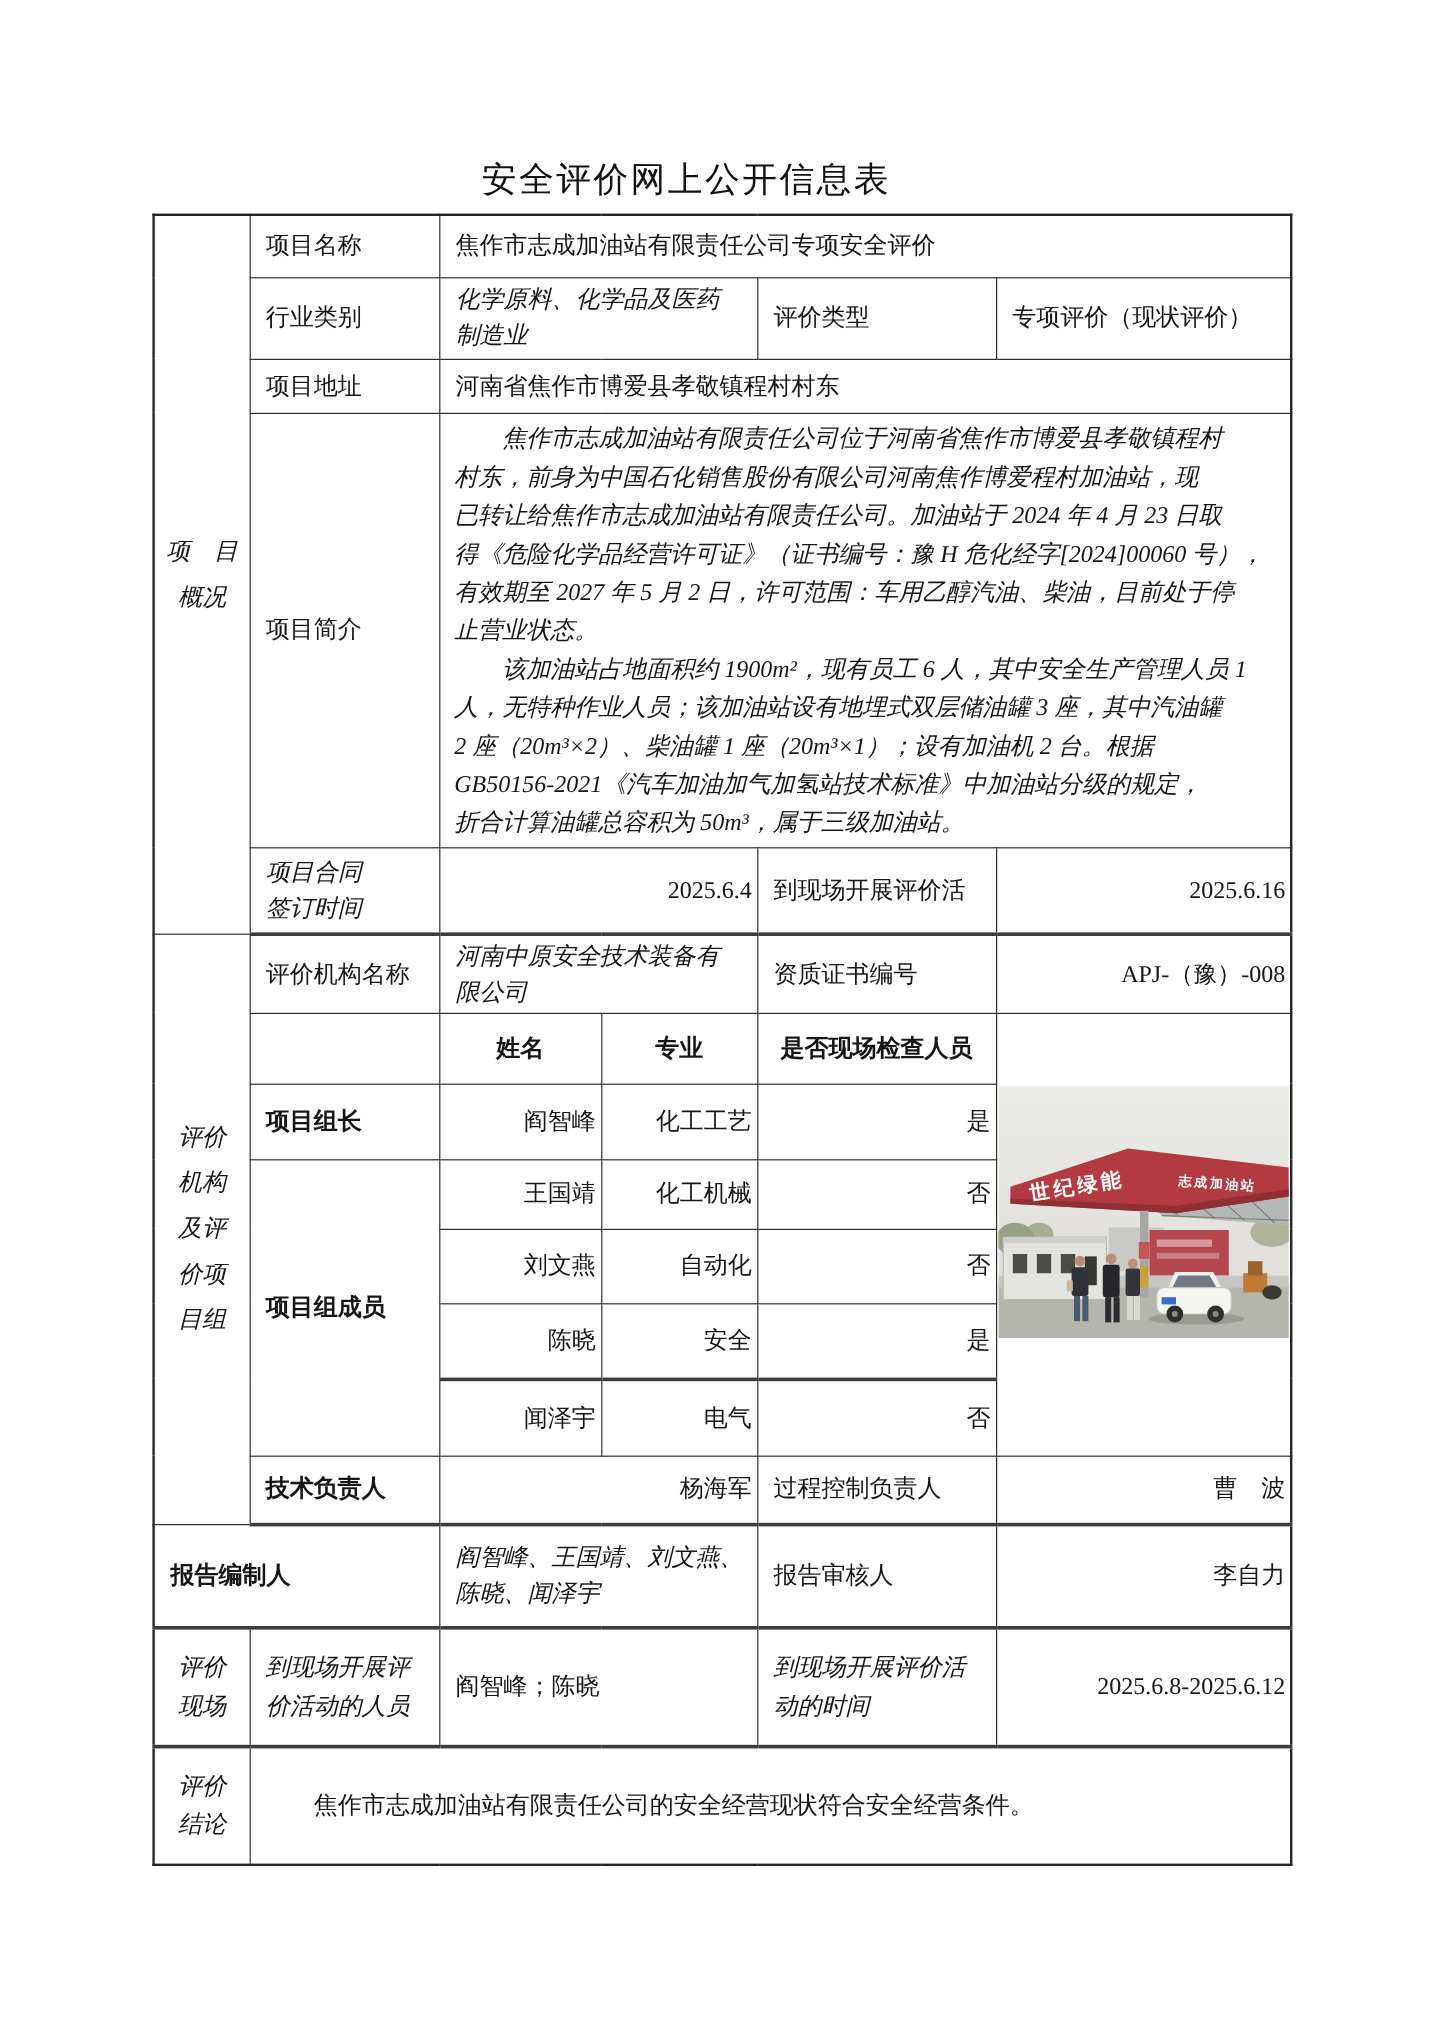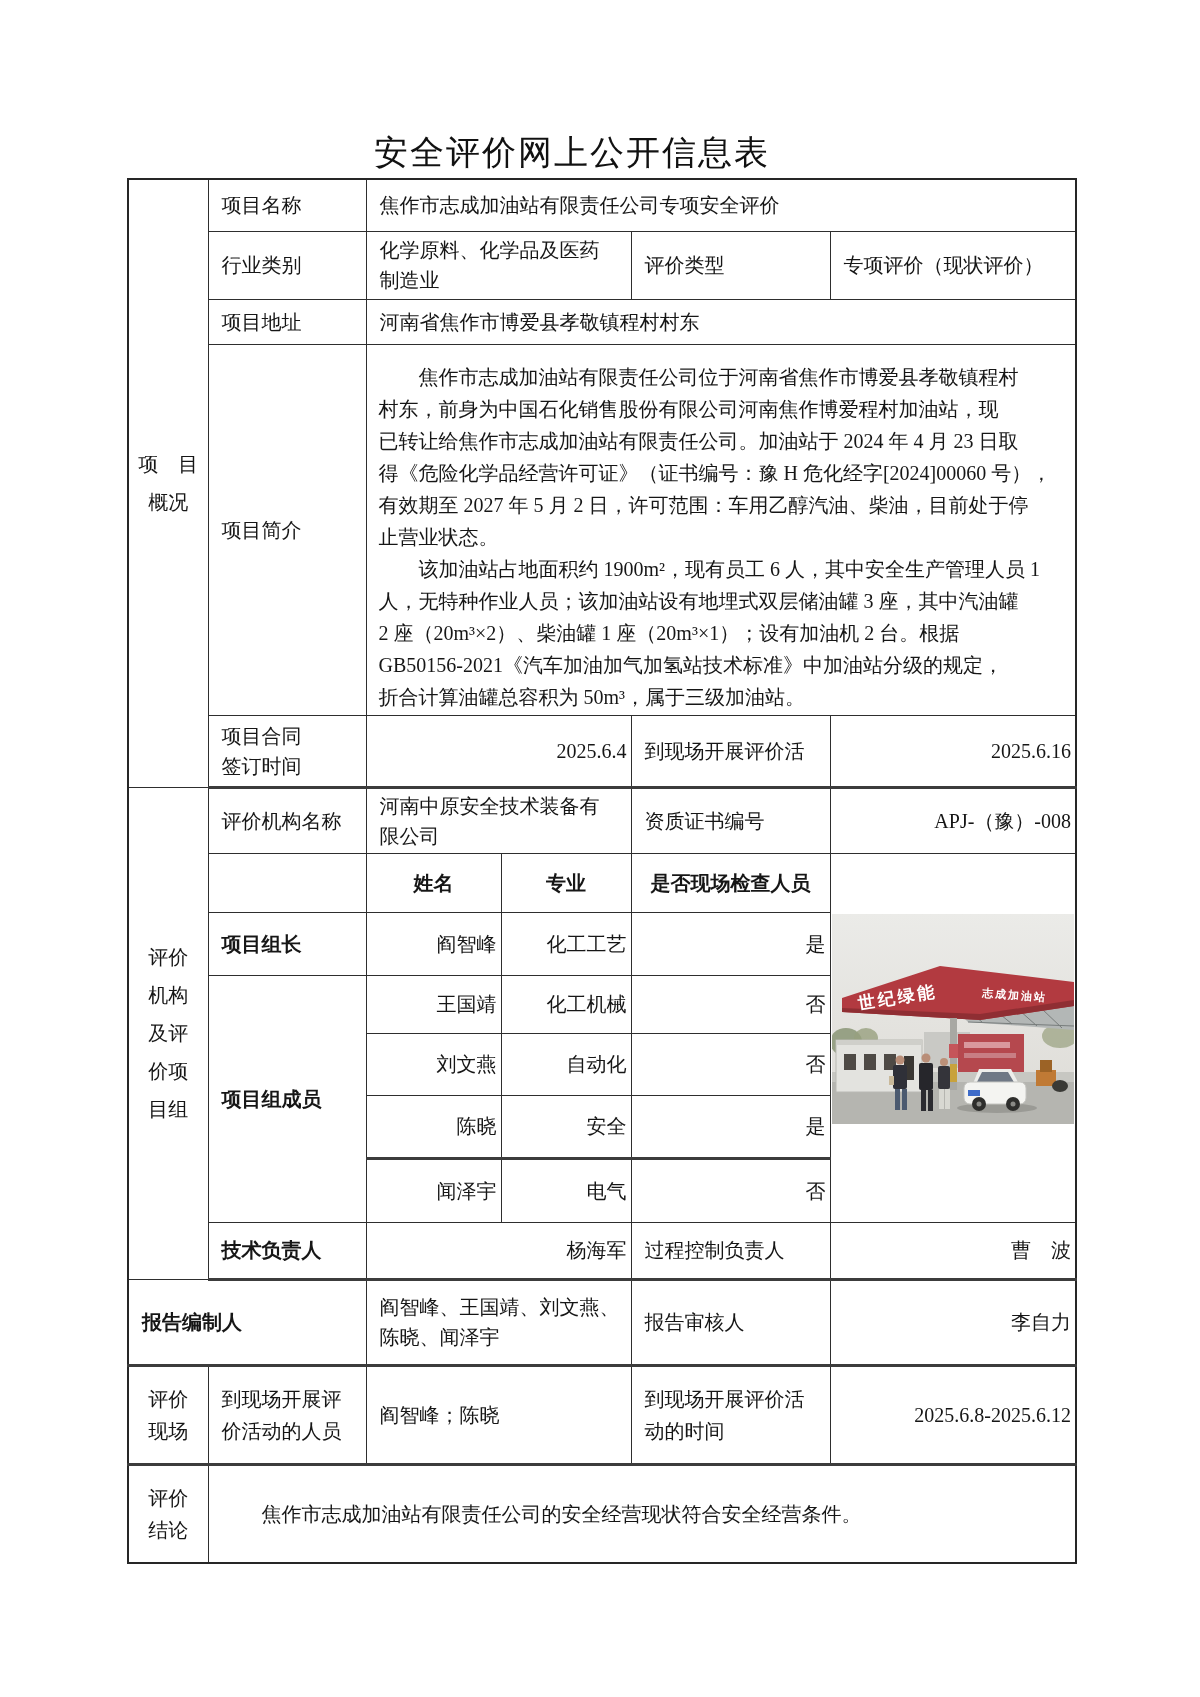--- a/index.html
+++ b/index.html
@@ -3,42 +3,42 @@
 <meta charset="utf-8">
 <style>
   html,body{margin:0;padding:0;}
   body{
     width:1200px;height:1697px;position:relative;background:#ffffff;
     font-family:"Liberation Serif","DejaVu Serif",serif;color:#161616;
     overflow:hidden;
   }
   .doc-title{
     position:absolute;top:130px;left:0;width:1144px;text-align:center;
-    font-size:34px;letter-spacing:2px;font-weight:400;color:#111;
+    font-size:29px;letter-spacing:2px;font-weight:400;color:#111;
   }
   table.form{
     position:absolute;left:127px;top:178px;width:948px;
     border-collapse:collapse;table-layout:fixed;
     border:2.5px solid #262626;
   }
   td{
     border:1.5px solid #2e2e2e;
     font-size:20px;line-height:30px;
     vertical-align:middle;
     padding:2px 6px 2px 13px;
     overflow:hidden;
     word-break:break-all;
   }
   td.center{text-align:right;padding:2px 4px;}
   td.secA{text-align:center;padding:16px 4px;line-height:38px;}
-  .ml{white-space:pre-line;}
+  .ml{white-space:pre-line;font-style:italic;}
   .sans{font-family:"Liberation Sans","DejaVu Sans",sans-serif;font-weight:700;}
   .hdr{font-family:Liberation Serif, serif;font-weight:700;text-align:center;padding:2px 4px;}
   td.brief{
-    vertical-align:top;line-height:32px;padding:16px 12px 2px 12px;font-size:20px;
+    vertical-align:top;line-height:32px;padding:5px 12px 2px 12px;font-size:20px;
   }
   .bb-thick{border-bottom:3px solid #3c3c3c;}
   td.photo-cell{vertical-align:top;padding:0;}
   .photo-box{width:242px;margin:60px auto 0 auto;display:block;}
 </style>
 </head>
 <body>
 
 <div class="doc-title">安全评价网上公开信息表</div>
 

